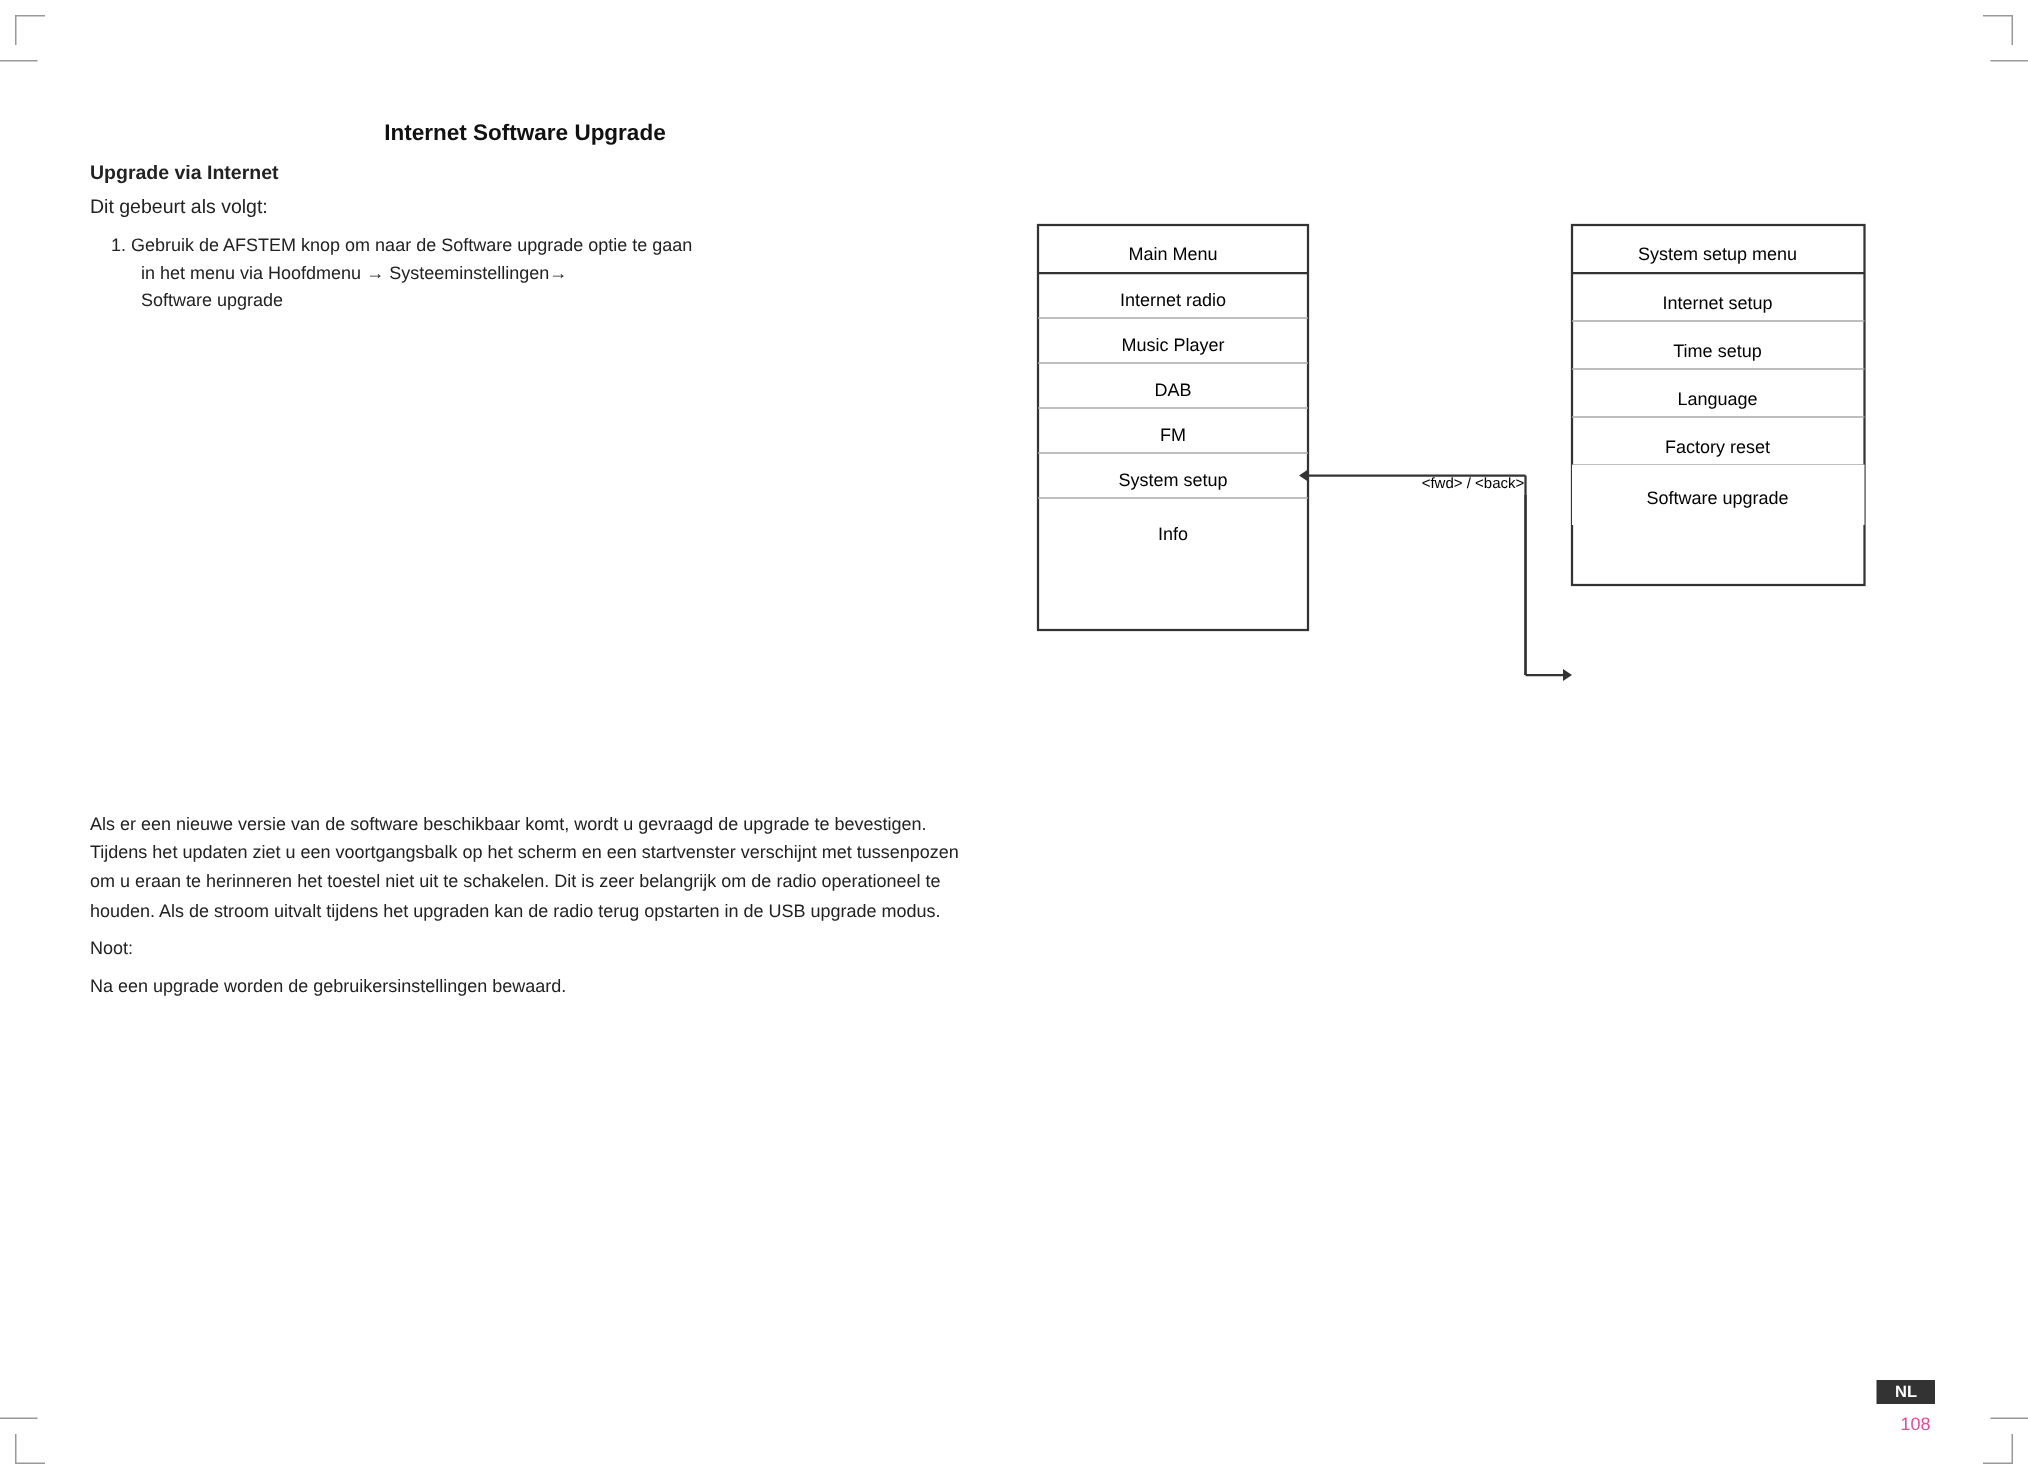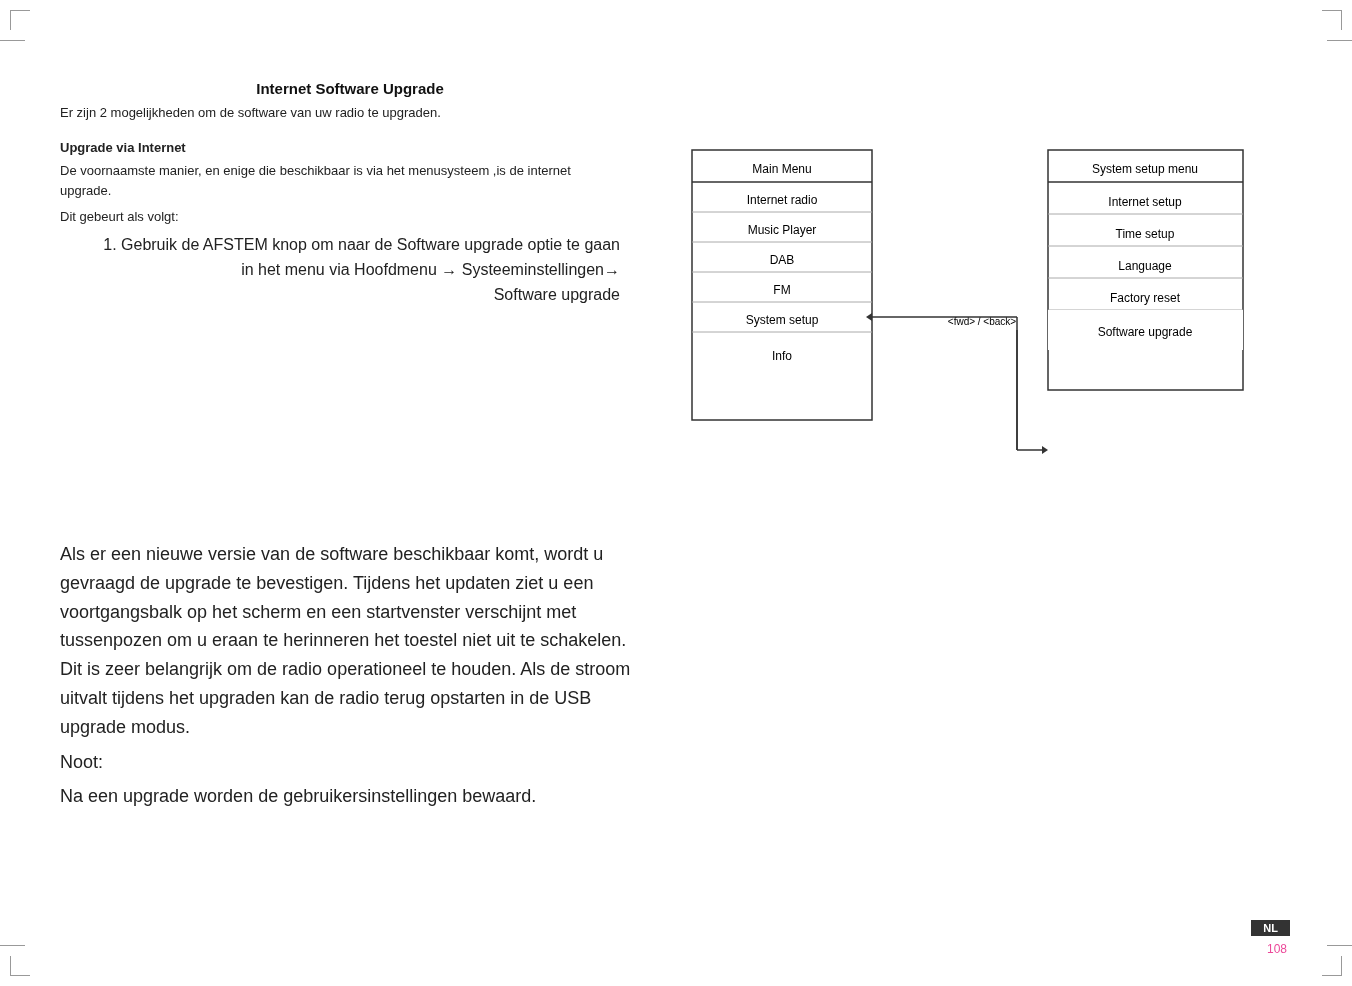--- a/index.html
+++ b/index.html
@@ -67,25 +67,24 @@
       line-height: 1.55;
       color: #222;
       max-width: 560px;
     }
 
     .body-text p {
       margin-bottom: 6px;
     }
 
     .numbered-item {
-      font-size: 16px;
+      font-size: 12px;
       line-height: 1.55;
-      margin-left: 0;
+      margin-left: 14px;
       max-width: 560px;
-      text-align: right;
     }
 
     .numbered-item .indent {
       margin-left: 20px;
     }
 
     
     .diagram-area {
       position: absolute;
       top: 60px;
@@ -110,21 +109,21 @@
       left: 0;
       top: 0;
       width: 580px;
     }
 
     .lower-text {
       position: absolute;
       left: 0;
       top: 460px;
       width: 580px;
-      font-size: 18px;
+      font-size: 12px;
       line-height: 1.6;
     }
 
     .lower-text p {
       margin-bottom: 6px;
     }
   </style>
 </head>
 <body>
 
@@ -134,26 +133,24 @@
 <div class="corner corner-br"></div>
 <div class="tick-left-t"></div>
 <div class="tick-left-b"></div>
 <div class="tick-right-t"></div>
 <div class="tick-right-b"></div>
 
 <div class="content">
 
   <div class="left-content">
     <h1 class="page-title">Internet Software Upgrade</h1>
-    <p class="intro-text">Er zijn 2 mogelijkheden om de software van uw radio te upgraden.</p>
 
     <p class="section-heading">Upgrade via Internet</p>
 
     <div class="body-text">
-      <p>De voornaamste manier, en enige die beschikbaar is via het menusysteem ,is de internet upgrade.</p>
       <p>Dit gebeurt als volgt:</p>
     </div>
 
     <div class="numbered-item">
       <p>1. Gebruik de AFSTEM knop om naar de Software upgrade optie te gaan</p>
       <p class="indent">in het menu via Hoofdmenu → Systeeminstellingen→</p>
       <p class="indent">Software upgrade</p>
     </div>
   </div>
 

